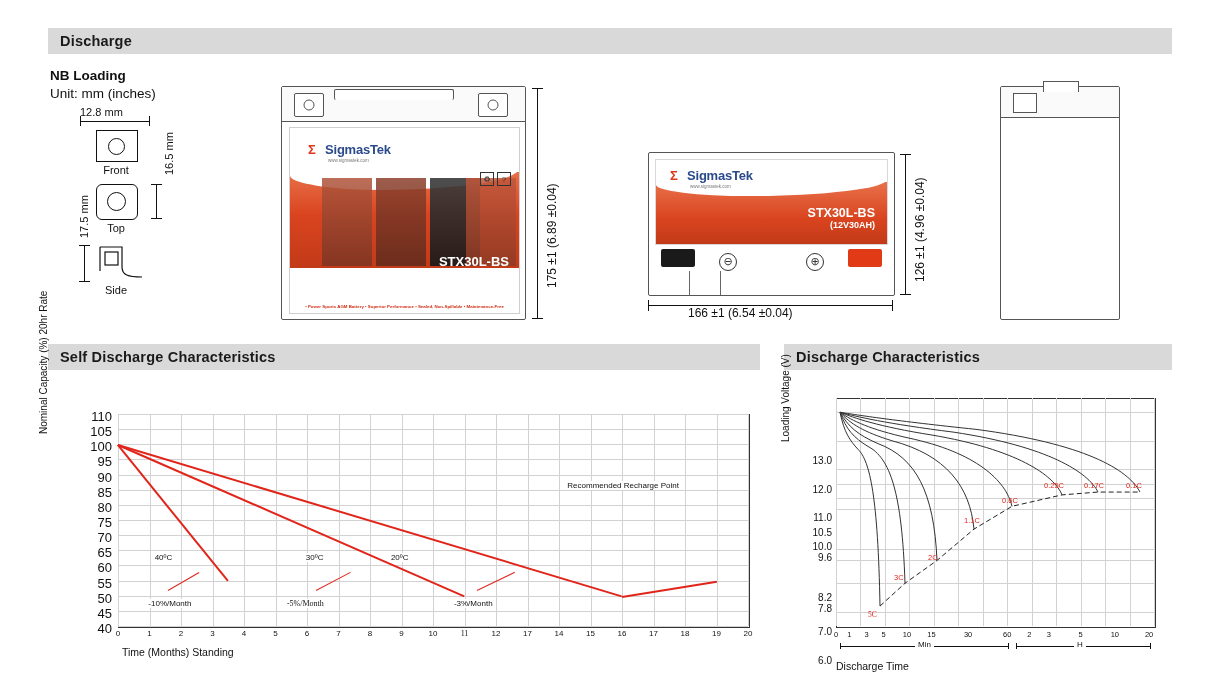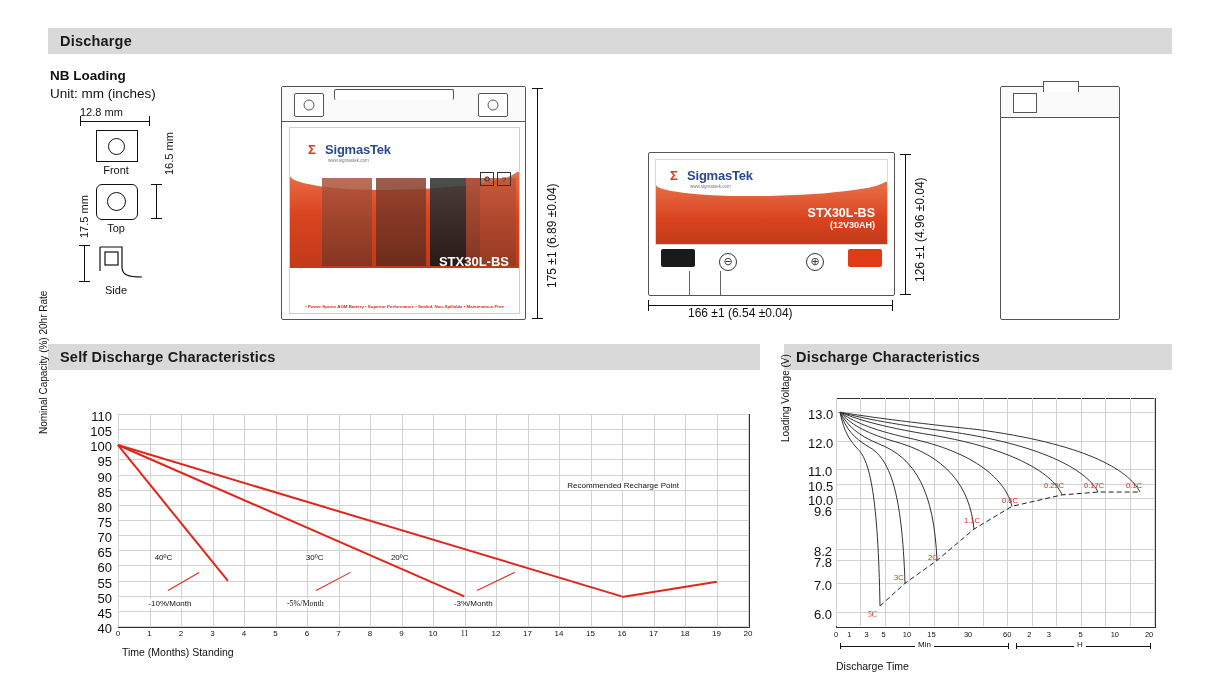--- a/index.html
+++ b/index.html
@@ -139,21 +139,21 @@
   #sd-xlabel{position:absolute;left:82px;top:240px;font-size:10.5px;}
   .sd-ytick{position:absolute;font-size:13px;color:#111;text-align:right;width:26px;}
   .sd-xtick{position:absolute;font-size:8px;color:#111;text-align:center;width:14px;}
   .sd-note{position:absolute;font-size:8px;color:#111;}
 
   
   #dc-chart{left:784px;top:384px;width:400px;height:300px;}
   #dc-plot{left:52px;top:14px;width:318px;height:228px;}
   #dc-ylabel{position:absolute;left:-4px;top:58px;transform:rotate(-90deg);transform-origin:left top;white-space:nowrap;font-size:10px;}
   #dc-xlabel{position:absolute;left:52px;top:276px;font-size:10.5px;}
-  .dc-ytick{position:absolute;font-size:13px;color:#111;text-align:right;width:24px;}
+  .dc-ytick{position:absolute;font-size:10px;color:#111;text-align:right;width:24px;margin-top:48px;}
   .dc-xtick{position:absolute;font-size:7.5px;color:#111;text-align:center;width:12px;}
   .dc-red{position:absolute;font-size:7.5px;color:#e1251b;white-space:nowrap;}
   .rangebar{position:absolute;height:1px;background:#111;}
   .rangecap{position:absolute;width:1px;height:6px;background:#111;}
   .rangetxt{position:absolute;font-size:8px;color:#111;}
 </style>
 </head>
 <body>
 
 <div class="section-bar" id="dimensions-bar">

